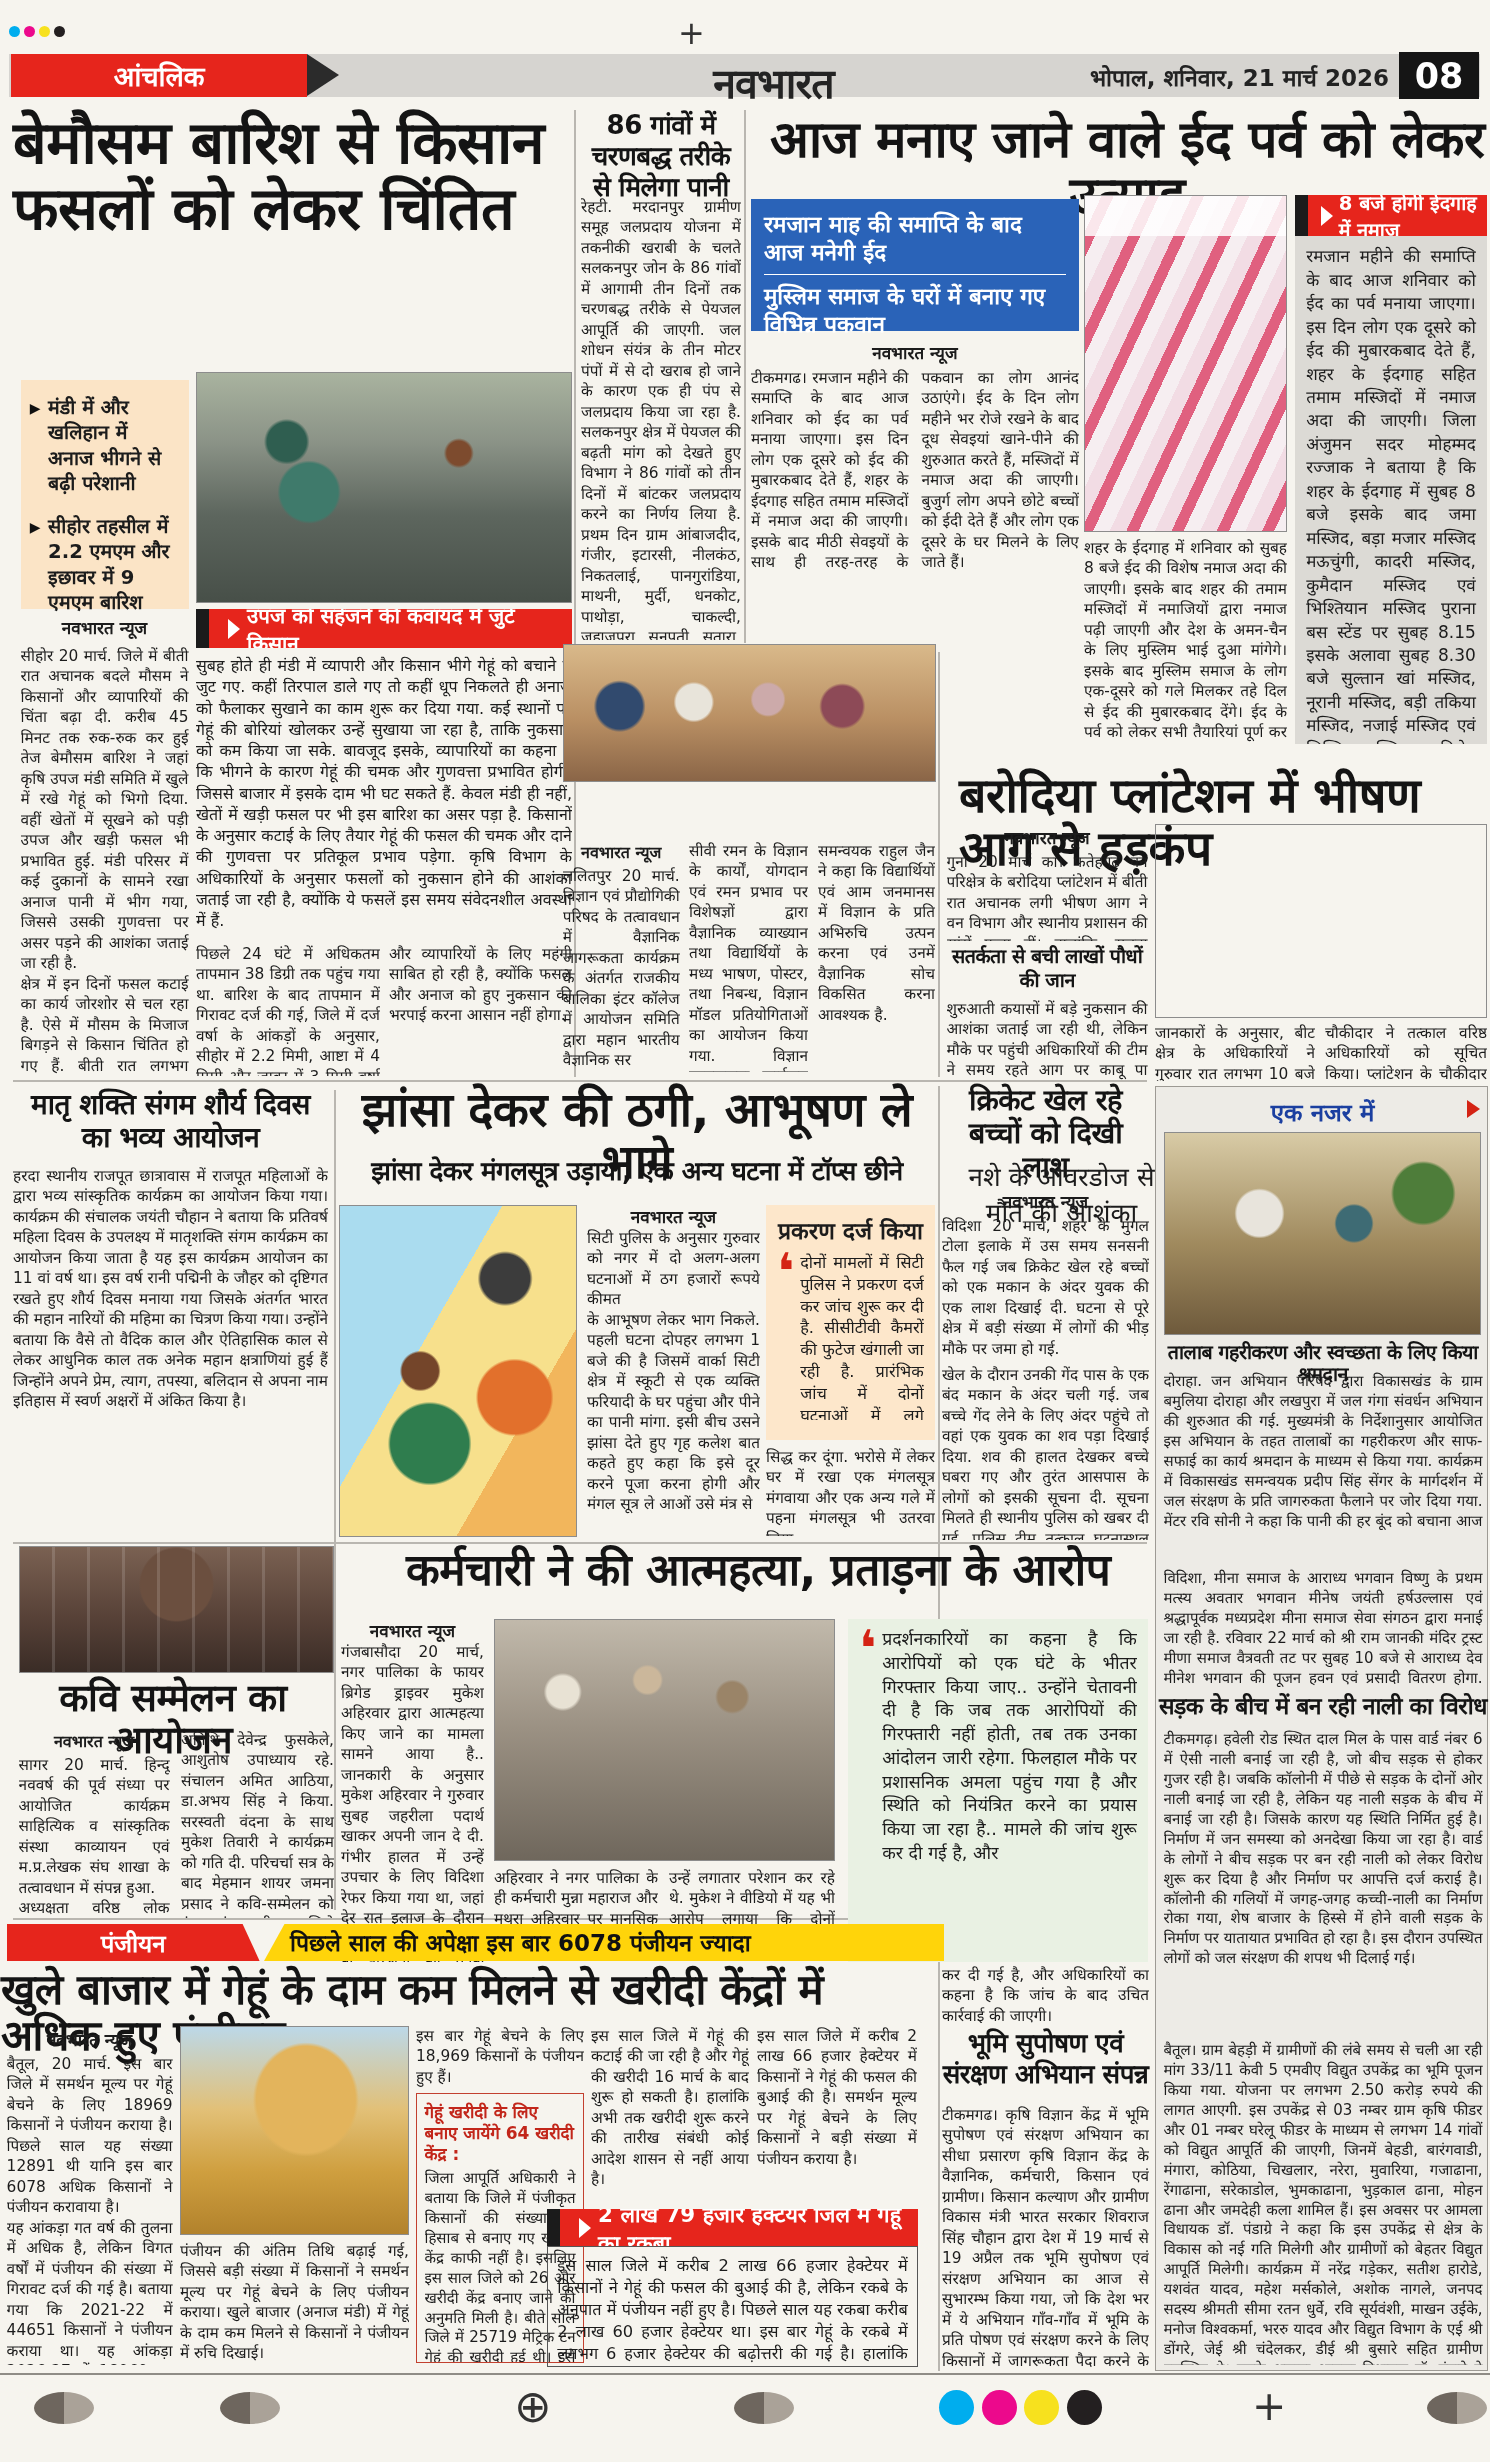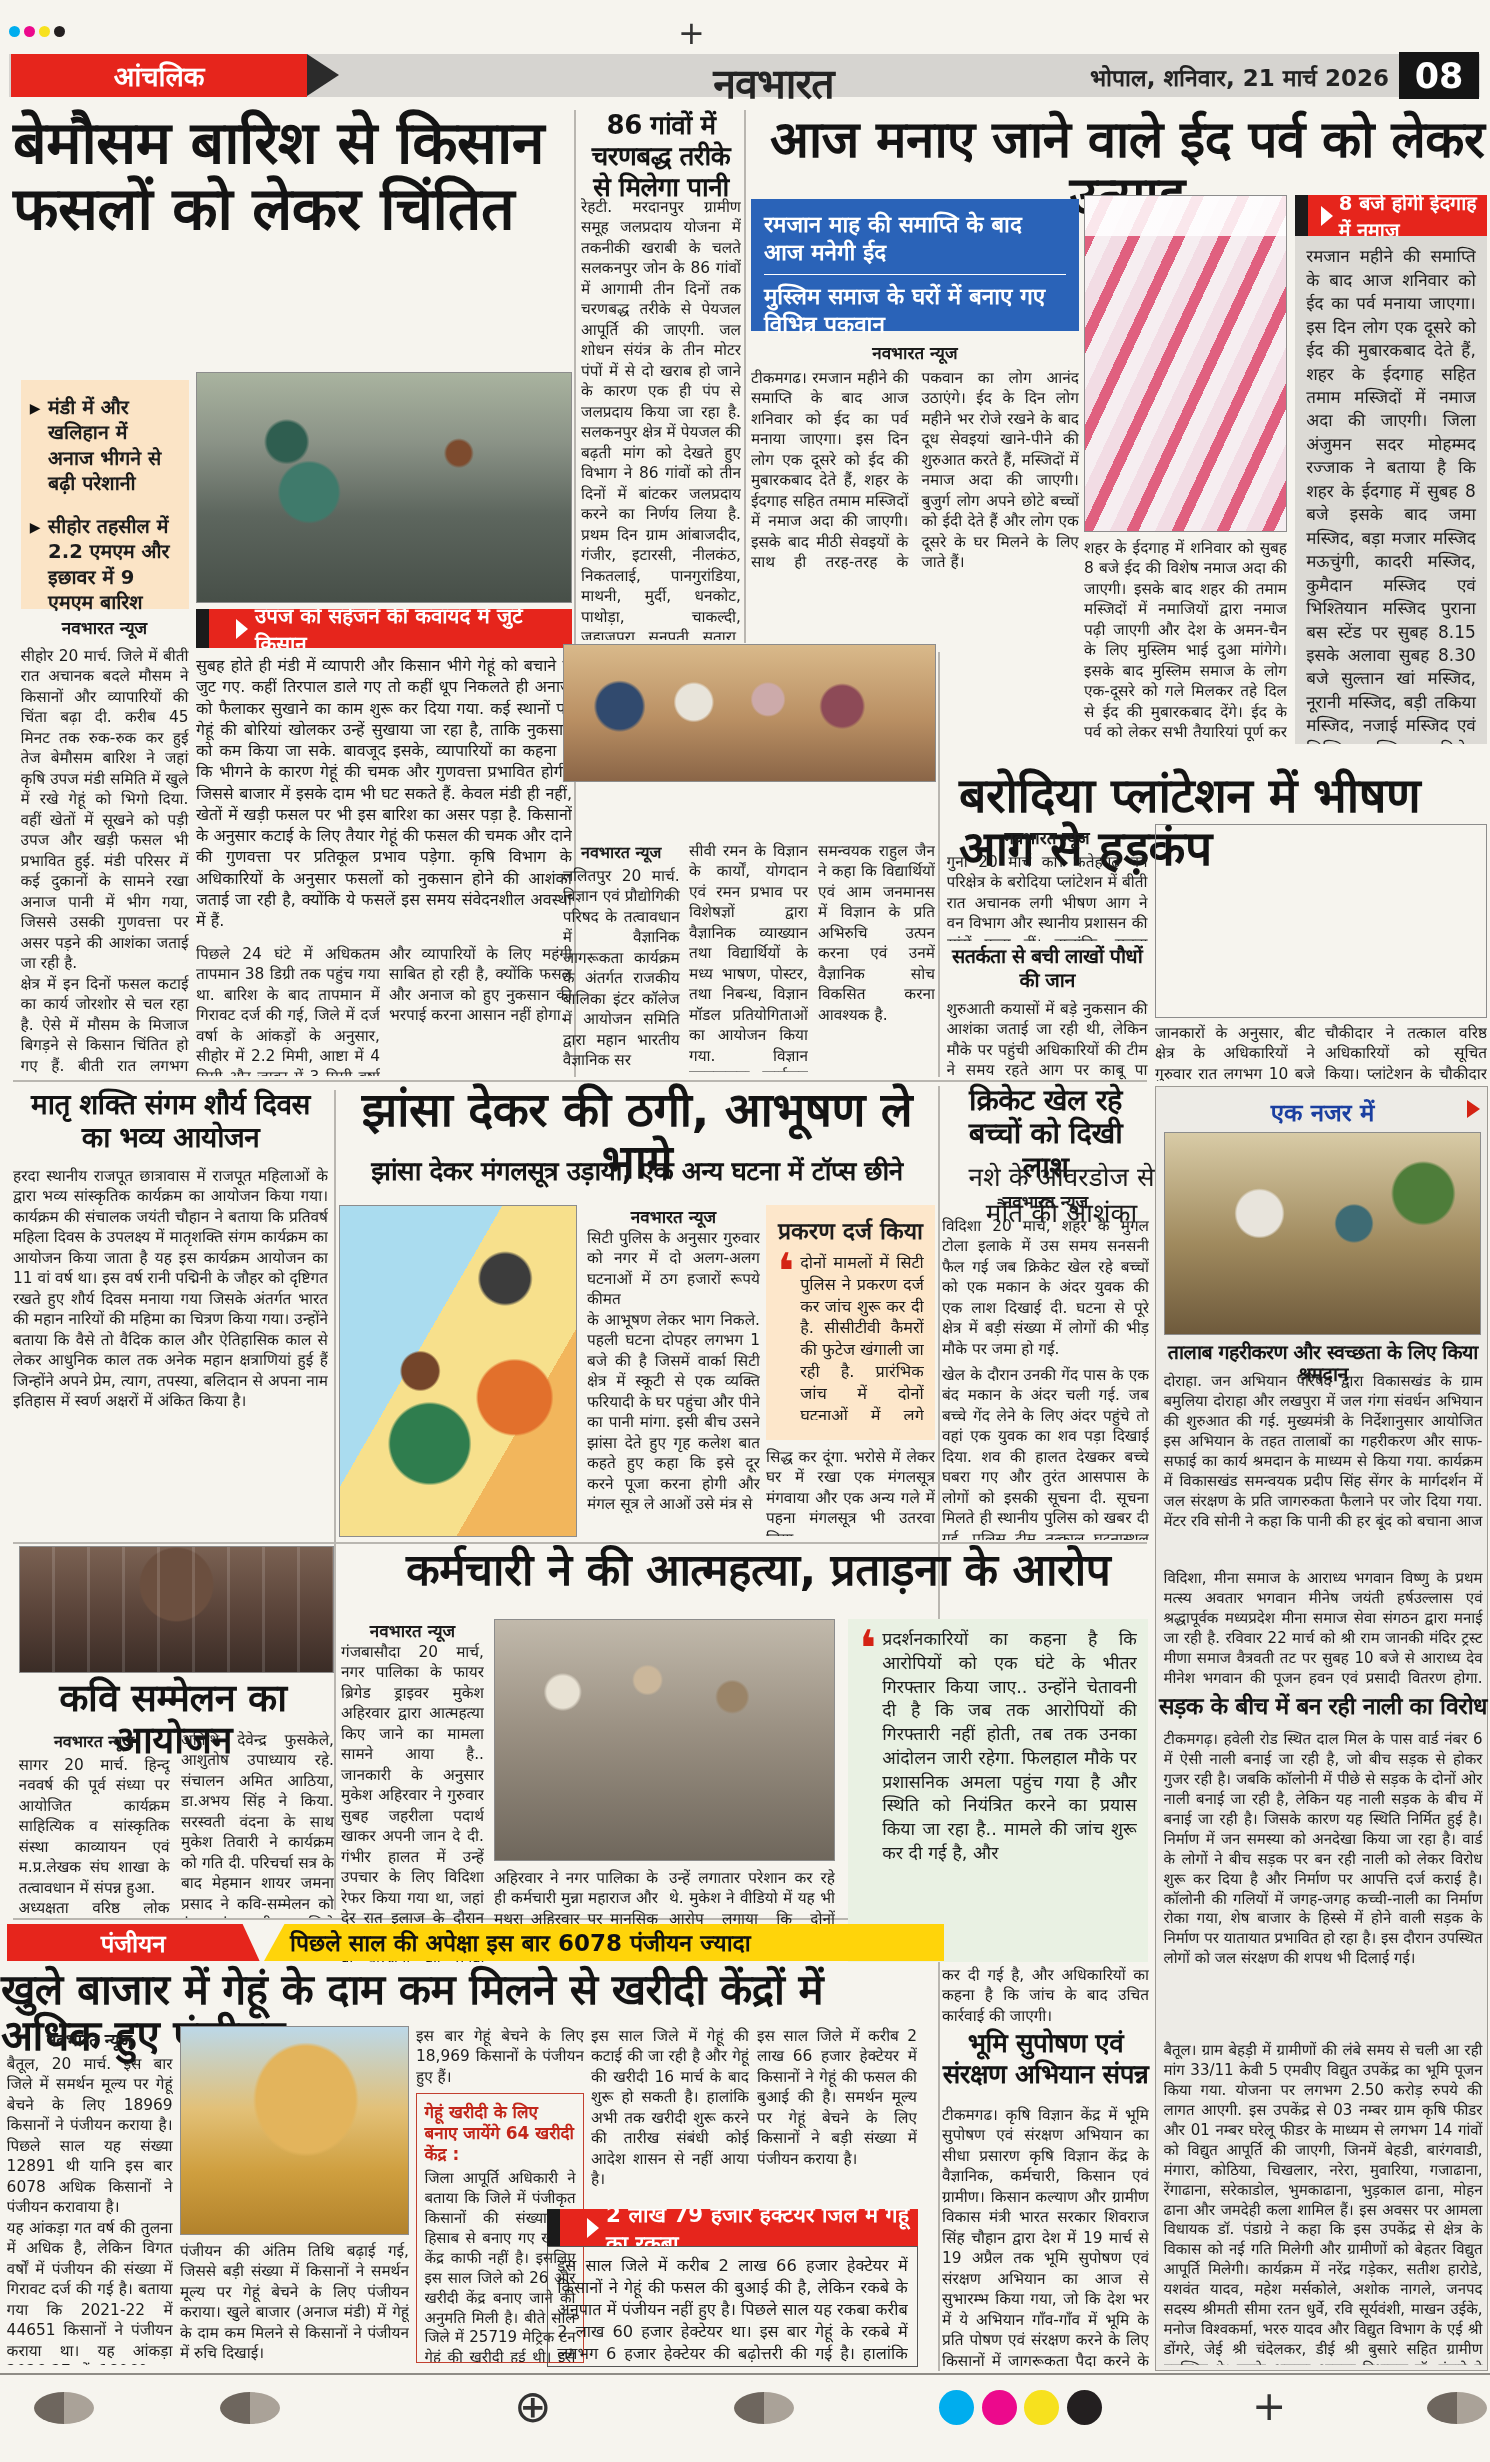--- a/index.html
+++ b/index.html
@@ -15,21 +15,21 @@
   
   .mhbar{background:#d6d4d0}
   .sectag{background:#e6251c;color:#fff;font-weight:bold;font-size:27px;display:flex;align-items:center;justify-content:center}
   .secarrow{width:0;height:0;border-top:21.4px solid transparent;border-bottom:21.4px solid transparent;border-left:32px solid #2b2b2b}
   .paper{font-weight:bold;font-size:41px;color:#232323;letter-spacing:-0.9px}
   .dateline{font-weight:bold;font-size:23px;color:#222;text-align:right}
   .pgno{background:#151515;color:#fff;font-weight:bold;font-size:35px;display:flex;align-items:center;justify-content:center}
   
   .rstrip{display:flex;align-items:stretch;overflow:hidden}
   .rstrip .notch{width:13px;background:#1b1b1b}
-  .rstrip .bar{flex:1;background:#e6251c;color:#fff;font-weight:bold;display:flex;align-items:center;padding-left:21px}
+  .rstrip .bar{flex:1;background:#e6251c;color:#fff;font-weight:bold;display:flex;align-items:center;padding-left:13px}
   .rstrip .tri{width:0;height:0;align-self:center;border-top:10.2px solid transparent;border-bottom:10.2px solid transparent;border-left:12px solid #fff;margin-left:5.6px}
   .bulletbox{background:#fbe4c6;box-sizing:border-box;padding:15px 9.3px}
   .bullet{display:flex;gap:7.5px;font-weight:bold;font-size:19.6px;line-height:1.3;margin-bottom:17px}
   .bullet .bm{color:#111;font-size:14px;padding-top:3.7px}
   .bluebox{background:#2a63b8;color:#fff;box-sizing:border-box;padding:11.2px 13px;font-weight:bold;font-size:22.4px;line-height:1.25}
   .bluebox .l1{border-bottom:1.9px solid #fff;padding-bottom:7.5px;margin-bottom:7.5px}
   .sbody{background:#dcdad5;box-sizing:border-box;padding:9.3px 11.2px;font-size:17px;line-height:1.38;text-align:justify;overflow:hidden}
   .qbox{box-sizing:border-box;padding:9.3px 11.2px;overflow:hidden}
   .qbox .qt{font-weight:bold;font-size:23px;text-align:center;margin:0 0 5.6px 0}
   .qmark{color:#d42314;font-size:50px;line-height:.6;font-weight:bold;float:left;margin:5.6px 5.6px 0 0}

